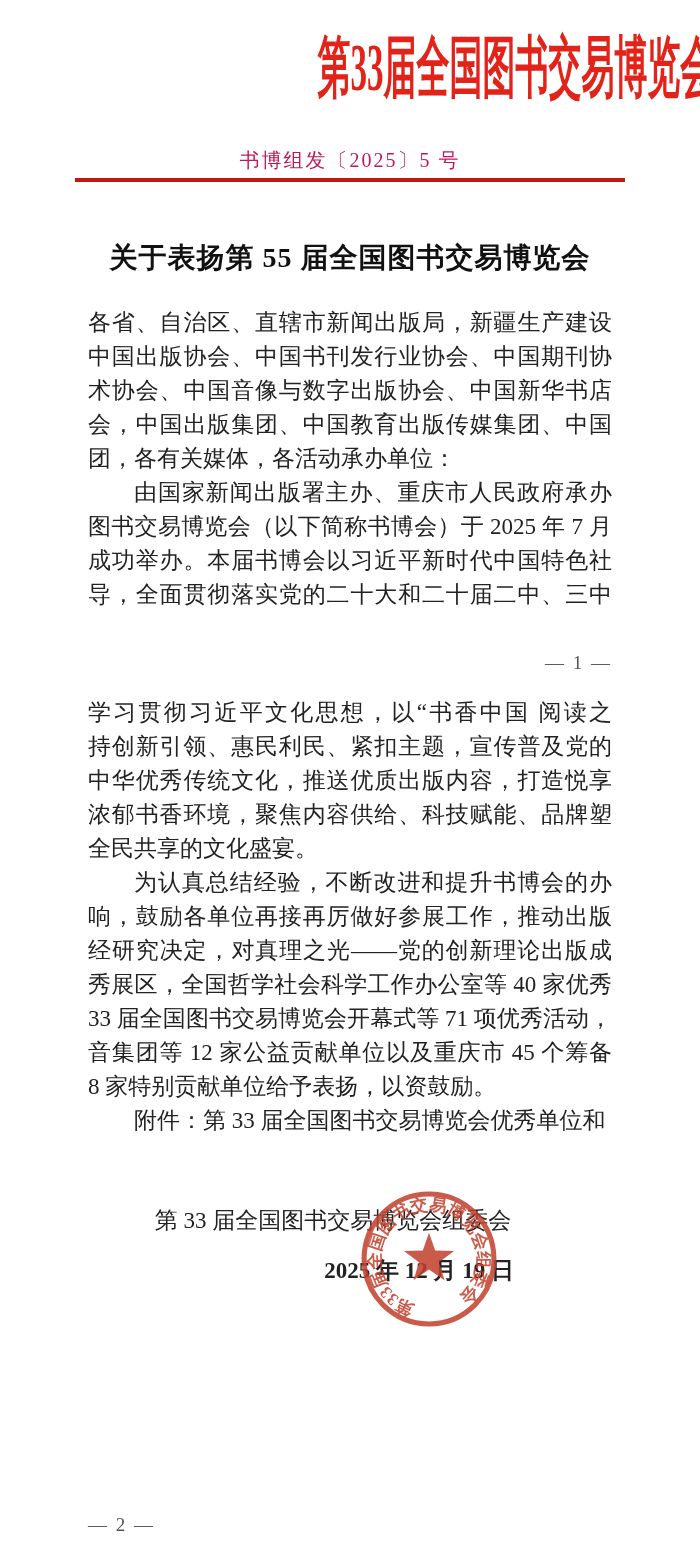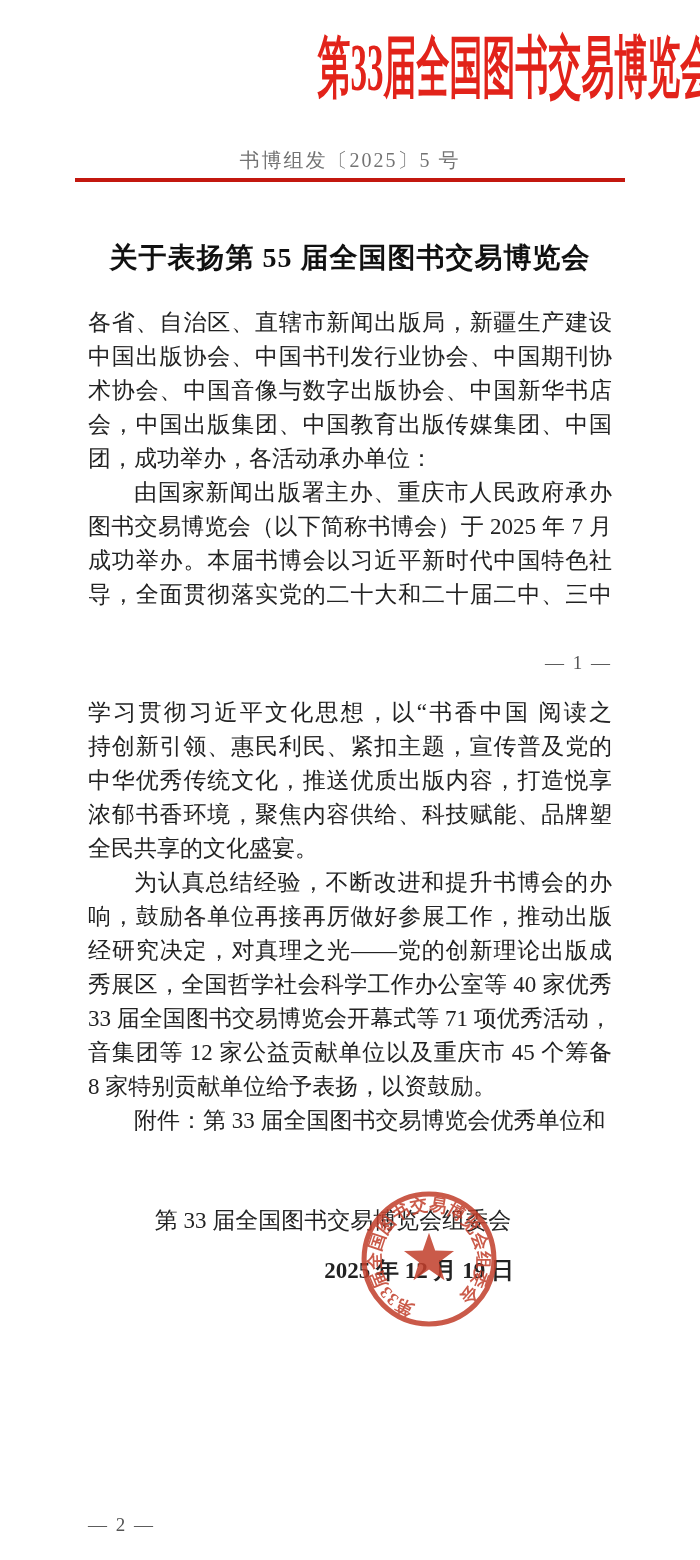--- a/index.html
+++ b/index.html
@@ -32,21 +32,21 @@
     letter-spacing: 0px;
     transform: scale(0.55, 1.12);
     transform-origin: center center;
   }
   .doc-number {
     margin-top: 40px;
     height: 24px;
     line-height: 24px;
     text-align: center;
     font-size: 20px;
-    color: #737373;
+    color: #be185d;
     letter-spacing: 2px;
   }
   .red-line {
     margin: 6px -13px 0 -13px;
     height: 4px;
     background: #c3180f;
   }
   
   .doc-title {
     margin-top: 56px;
@@ -138,21 +138,21 @@
   <div class="doc-title">
     <div>关于表扬第 55 届全国图书交易博览会</div>
   </div>
 
   <div class="body-block body-page1">
     <div class="para end-left">
         <div class="line">各省、自治区、直辖市新闻出版局，新疆生产建设兵团新闻出版局，</div>
         <div class="line">中国出版协会、中国书刊发行业协会、中国期刊协会、中国印刷技</div>
         <div class="line">术协会、中国音像与数字出版协会、中国新华书店协会、韬奋基金</div>
         <div class="line">会，中国出版集团、中国教育出版传媒集团、中国科技出版传媒集</div>
-        <div class="line">团，成功举办，各活动承办单位：</div>
+        <div class="line">团，各有关媒体，各活动承办单位：</div>
       </div>
     <div class="para indent">
         <div class="line">由国家新闻出版署主办、重庆市人民政府承办的第 33 届全国</div>
         <div class="line">图书交易博览会（以下简称书博会）于 2025 年 7 月 25 日至 28 日</div>
         <div class="line">成功举办。本届书博会以习近平新时代中国特色社会主义思想为指</div>
         <div class="line">导，全面贯彻落实党的二十大和二十届二中、三中全会精神，深入</div>
       </div>
   </div>
 
   <div class="page-num page-num-1">— 1 —</div>

